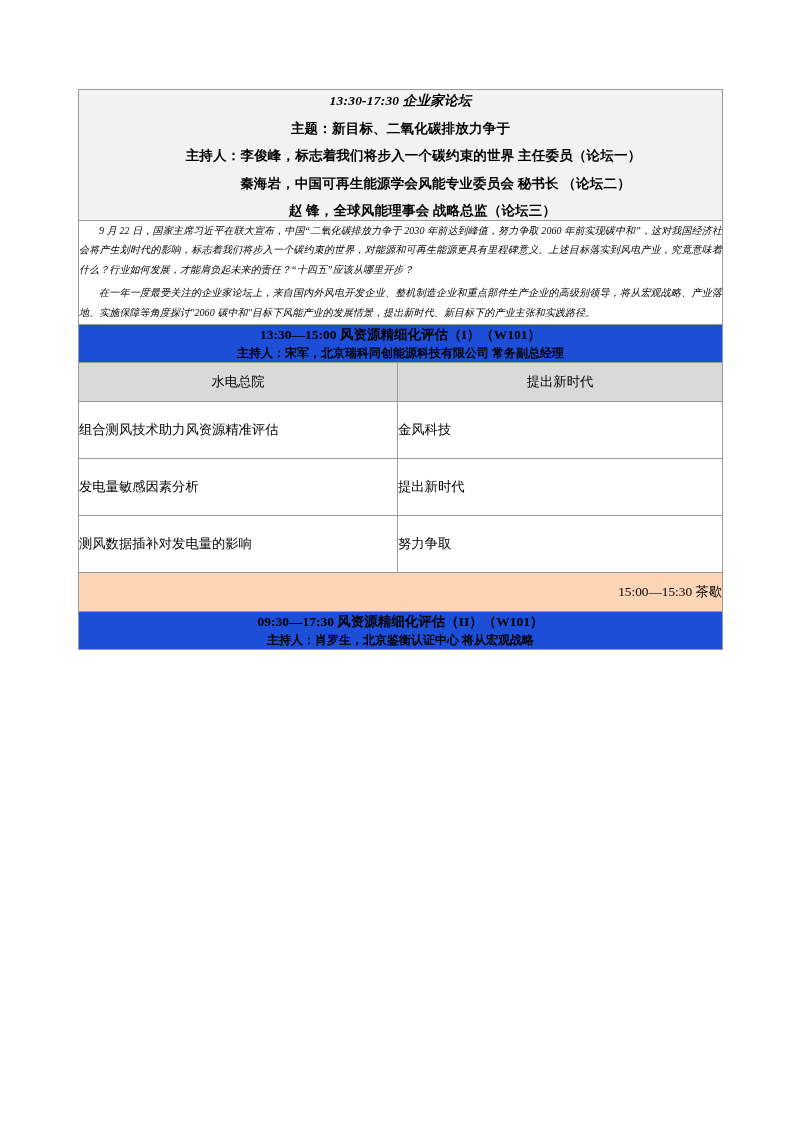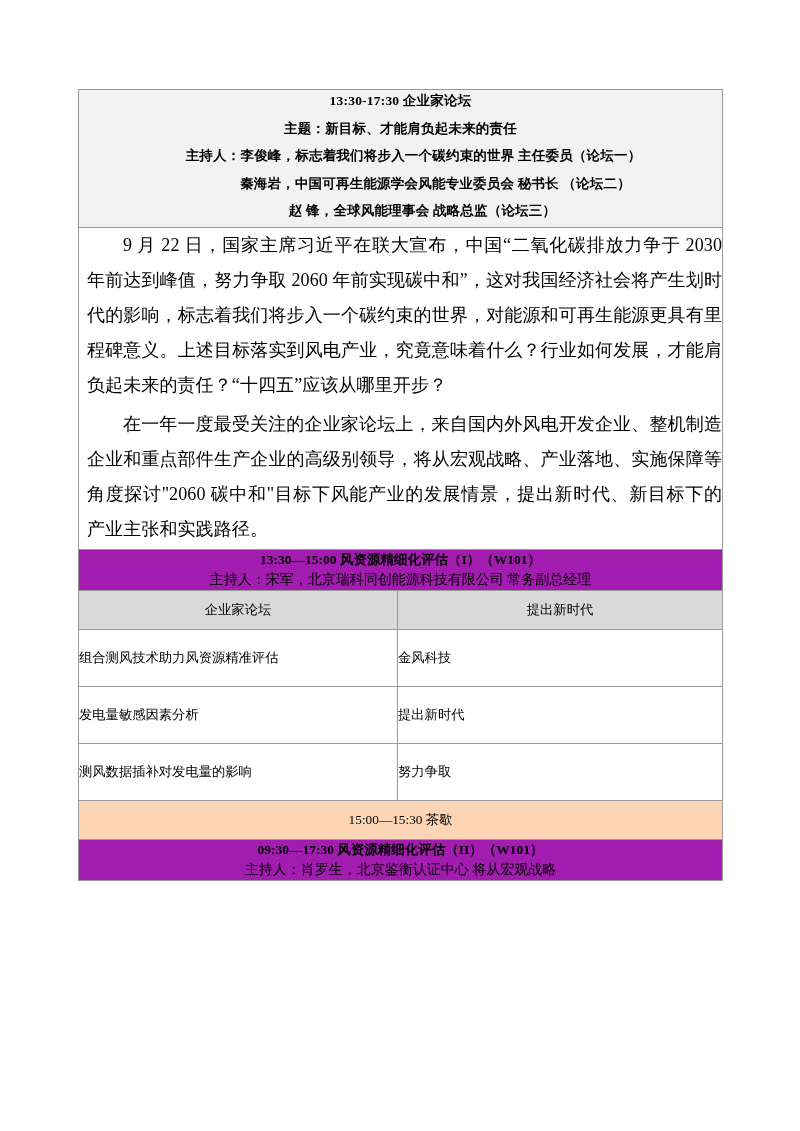--- a/index.html
+++ b/index.html
@@ -42,55 +42,56 @@
     padding: 10px 8px 12px 8px;
     text-align: center;
   }
   .mast-line {
     font-size: 13.5px;
     font-weight: bold;
     line-height: 1.0;
     margin: 0 0 14px 0;
     letter-spacing: 0.2px;
   }
-  .mast-line:last-child { margin-bottom: 9px; }
-  .mast-line.l1 { margin-top: 4px; }
+  .mast-line:last-child { margin-bottom: 2px; }
+  .mast-line.l1 { margin-top: 4px; font-style: italic; }
   .mast-line.indent1 { padding-left: 26px; }
   .mast-line.indent2 { padding-left: 70px; }
   .mast-line.indent3 { padding-left: 44px; }
 
   
   .prose {
     background: #ffffff;
     padding: 10px 14px 12px 14px;
   }
   .prose p {
-    margin: 0 0 4px 8px;
-    font-size: 18px;
+    margin: 0 0 4px 0;
+    font-size: 10px;
     line-height: 1.95;
     text-align: justify;
     text-indent: 2em;
     letter-spacing: 0.1px;
+    font-style: italic;
   }
   .prose p:last-child { margin-bottom: 2px; }
 
   
   .session-band {
-    background: #a21caf;
+    background: #1d4ed8;
     text-align: center;
     padding: 7px 6px 9px 6px;
   }
   .session-band .s-time {
     font-size: 13.5px;
     font-weight: bold;
     line-height: 1.45;
   }
   .session-band .s-chair {
-    font-size: 14px;
-    font-weight: normal;
+    font-size: 12px;
+    font-weight: bold;
     line-height: 1.45;
   }
 
   
   .col-head {
     background: #d9d9d9;
     text-align: center;
     font-size: 13.3px;
     height: 38px;
   }
@@ -103,42 +104,42 @@
   }
   .cell-org {
     padding: 0 0 0 10px;
     font-size: 13.3px;
     height: 56px;
   }
 
   
   .break-band {
     background: #fbd5b5;
-    text-align: center;
+    text-align: right;
     font-size: 13.3px;
     height: 38px;
     margin-left: 42px;
   }
 </style>
 </head>
 <body>
 
 <div class="page">
 
   <table class="doc-table">
     <colgroup>
       <col style="width:319px">
       <col style="width:325px">
     </colgroup>
     <tbody>
 
       <tr>
         <td colspan="2" class="masthead">
           <div class="mast-line l1">13:30-17:30    企业家论坛</div>
-          <div class="mast-line">主题：新目标、才能肩负起未来的责任</div>
+          <div class="mast-line">主题：新目标、二氧化碳排放力争于</div>
           <div class="mast-line indent1">主持人：李俊峰，标志着我们将步入一个碳约束的世界  主任委员（论坛一）</div>
           <div class="mast-line indent2">秦海岩，中国可再生能源学会风能专业委员会  秘书长    （论坛二）</div>
           <div class="mast-line indent3">赵    锋，全球风能理事会  战略总监（论坛三）</div>
         </td>
       </tr>
 
       <tr>
         <td colspan="2" class="prose">
           <p>9 月 22 日，国家主席习近平在联大宣布，中国“二氧化碳排放力争于 2030 年前达到峰值，努力争取 2060 年前实现碳中和”，这对我国经济社会将产生划时代的影响，标志着我们将步入一个碳约束的世界，对能源和可再生能源更具有里程碑意义。上述目标落实到风电产业，究竟意味着什么？行业如何发展，才能肩负起未来的责任？“十四五”应该从哪里开步？</p>
           <p>在一年一度最受关注的企业家论坛上，来自国内外风电开发企业、整机制造企业和重点部件生产企业的高级别领导，将从宏观战略、产业落地、实施保障等角度探讨"2060 碳中和"目标下风能产业的发展情景，提出新时代、新目标下的产业主张和实践路径。</p>
@@ -146,21 +147,21 @@
       </tr>
 
       <tr>
         <td colspan="2" class="session-band">
           <div class="s-time">13:30—15:00    风资源精细化评估（I）（W101）</div>
           <div class="s-chair">主持人：宋军，北京瑞科同创能源科技有限公司  常务副总经理</div>
         </td>
       </tr>
 
       <tr>
-        <td class="col-head">企业家论坛</td>
+        <td class="col-head">水电总院</td>
         <td class="col-head">提出新时代</td>
       </tr>
 
       <tr>
         <td class="cell-title">组合测风技术助力风资源精准评估</td>
         <td class="cell-org">金风科技</td>
       </tr>
       <tr>
         <td class="cell-title">发电量敏感因素分析</td>
         <td class="cell-org">提出新时代</td>

